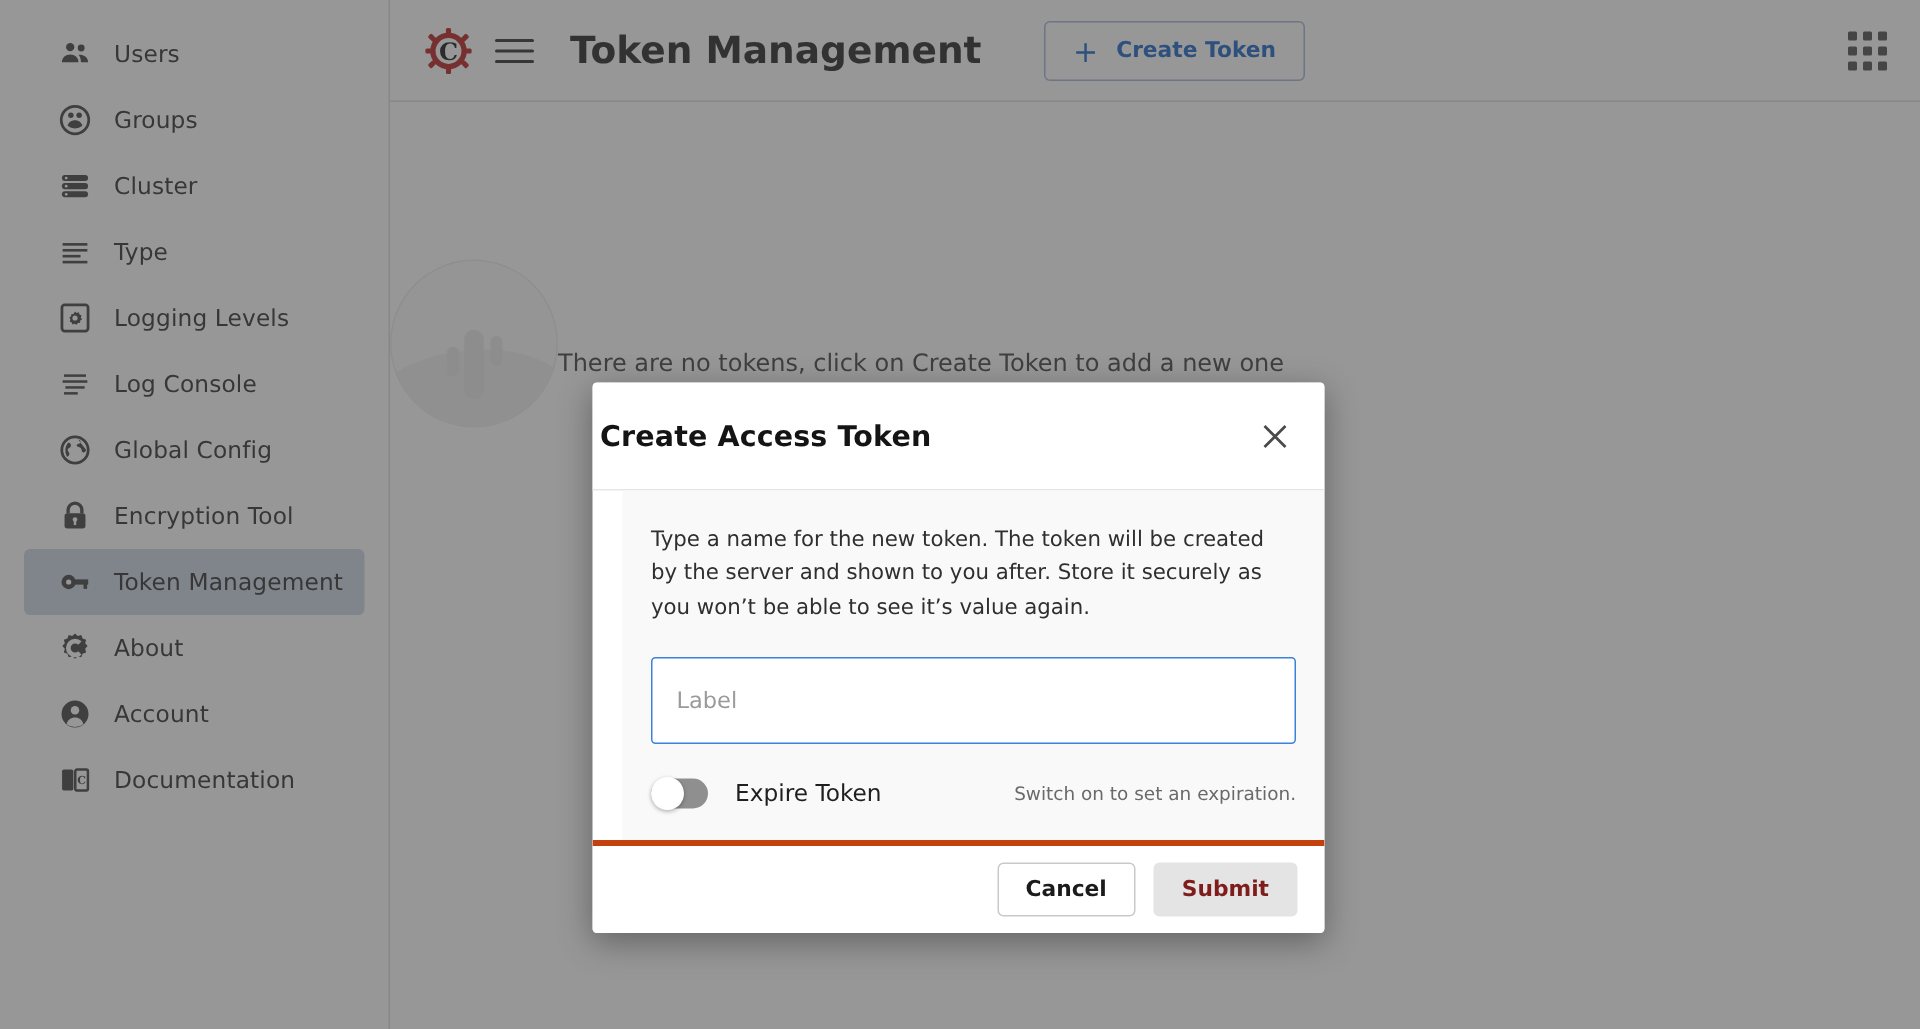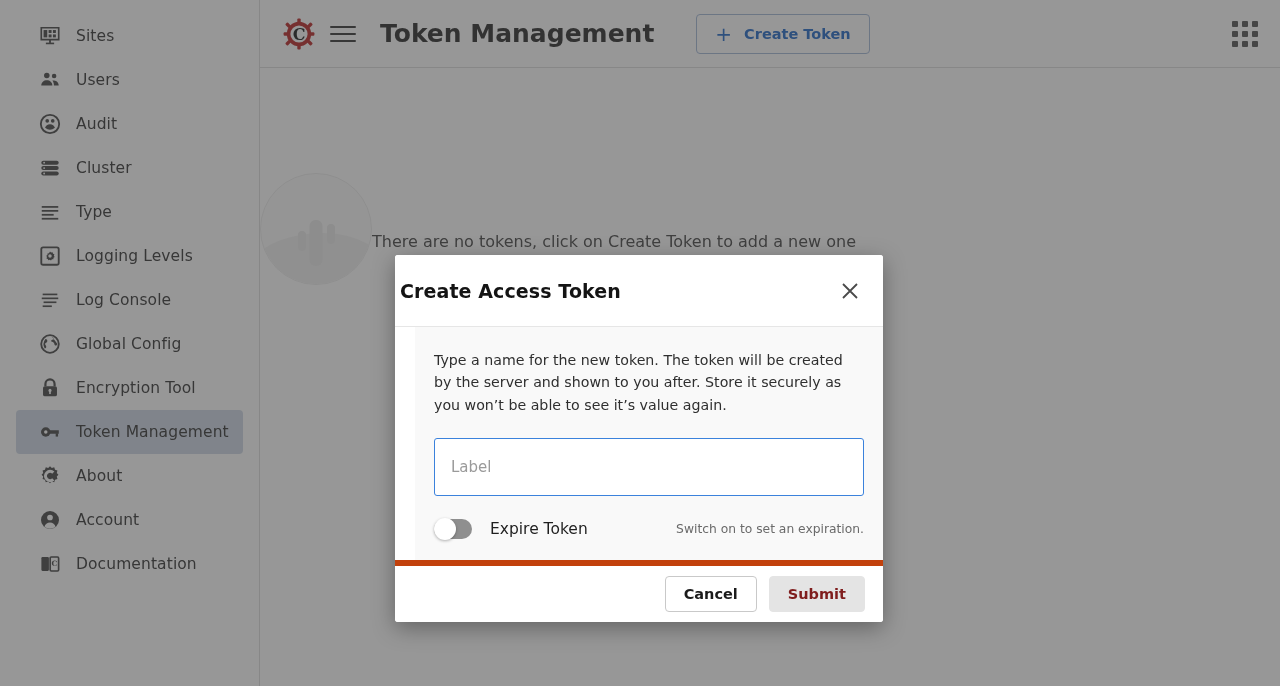--- a/index.html
+++ b/index.html
@@ -226,21 +226,21 @@
     margin-left: 18px;
     font-size: 15.5px;
     color: #1f1f1f;
   }
   #expire-hint {
     margin-left: auto;
     font-size: 12.3px;
     color: #6a6a6a;
   }
   #dialog-footer {
-    border-top: 6px solid #c2410c;
+    border-top: 4px solid #c2410c;
     background: #ffffff;
     height: 62px;
     display: flex;
     align-items: center;
     justify-content: flex-end;
     gap: 12px;
     padding: 0 18px;
   }
   .dlg-btn {
     height: 36px;
@@ -257,53 +257,38 @@
 </style>
 </head>
 <body>
 
 <div id="app">
 
   <nav id="sidebar">
       <div class="nav-item">
         <span class="nav-ico">
           <svg width="22" height="22" viewBox="0 0 24 24" fill="currentColor">
-            <path d="M2.5 3h19v13h-19z" fill="none" stroke="currentColor" stroke-width="1.8"></path>
-            <rect x="5" y="5.5" width="4" height="8"></rect>
-            <rect x="10.5" y="5.5" width="3.2" height="3.2"></rect>
-            <rect x="15.2" y="5.5" width="3.2" height="3.2"></rect>
-            <rect x="10.5" y="10.3" width="3.2" height="3.2"></rect>
-            <rect x="15.2" y="10.3" width="3.2" height="3.2"></rect>
-            <rect x="11" y="16" width="2" height="3.6"></rect>
-            <rect x="7.5" y="19.2" width="9" height="1.8"></rect>
-          </svg>
-        </span>
-        <span>Sites</span>
-      </div>
-      <div class="nav-item">
-        <span class="nav-ico">
-          <svg width="22" height="22" viewBox="0 0 24 24" fill="currentColor">
             <circle cx="8.5" cy="7" r="3"></circle>
             <circle cx="16.5" cy="7.6" r="2.5"></circle>
             <path d="M2.5 18c0-3.4 2.7-5.6 6-5.6s6 2.2 6 5.6z"></path>
             <path d="M14.6 12.6c2.8-.3 6.9 1 6.9 5.4h-5.2c0-2.1-.6-4-1.7-5.4z"></path>
           </svg>
         </span>
         <span>Users</span>
       </div>
       <div class="nav-item">
         <span class="nav-ico">
           <svg width="22" height="22" viewBox="0 0 24 24" fill="currentColor">
             <circle cx="12" cy="12" r="10" fill="none" stroke="currentColor" stroke-width="2"></circle>
             <circle cx="9" cy="8.6" r="2"></circle>
             <circle cx="15" cy="8.6" r="2"></circle>
             <path d="M12 12.2c2.6 0 4.8 1.6 5.4 4a8.6 8.6 0 0 1-10.8 0c.6-2.4 2.8-4 5.4-4z"></path>
           </svg>
         </span>
-        <span>Audit</span>
+        <span>Groups</span>
       </div>
       <div class="nav-item">
         <span class="nav-ico">
           <svg width="22" height="22" viewBox="0 0 24 24" fill="currentColor">
             <rect x="2.5" y="4" width="19" height="4.4" rx="2.2"></rect>
             <rect x="2.5" y="9.9" width="19" height="4.4" rx="2.2"></rect>
             <rect x="2.5" y="15.8" width="19" height="4.4" rx="2.2"></rect>
             <circle cx="5.6" cy="6.2" r="1" fill="#fff"></circle>
             <circle cx="5.6" cy="12.1" r="1" fill="#fff"></circle>
             <circle cx="5.6" cy="18" r="1" fill="#fff"></circle>

